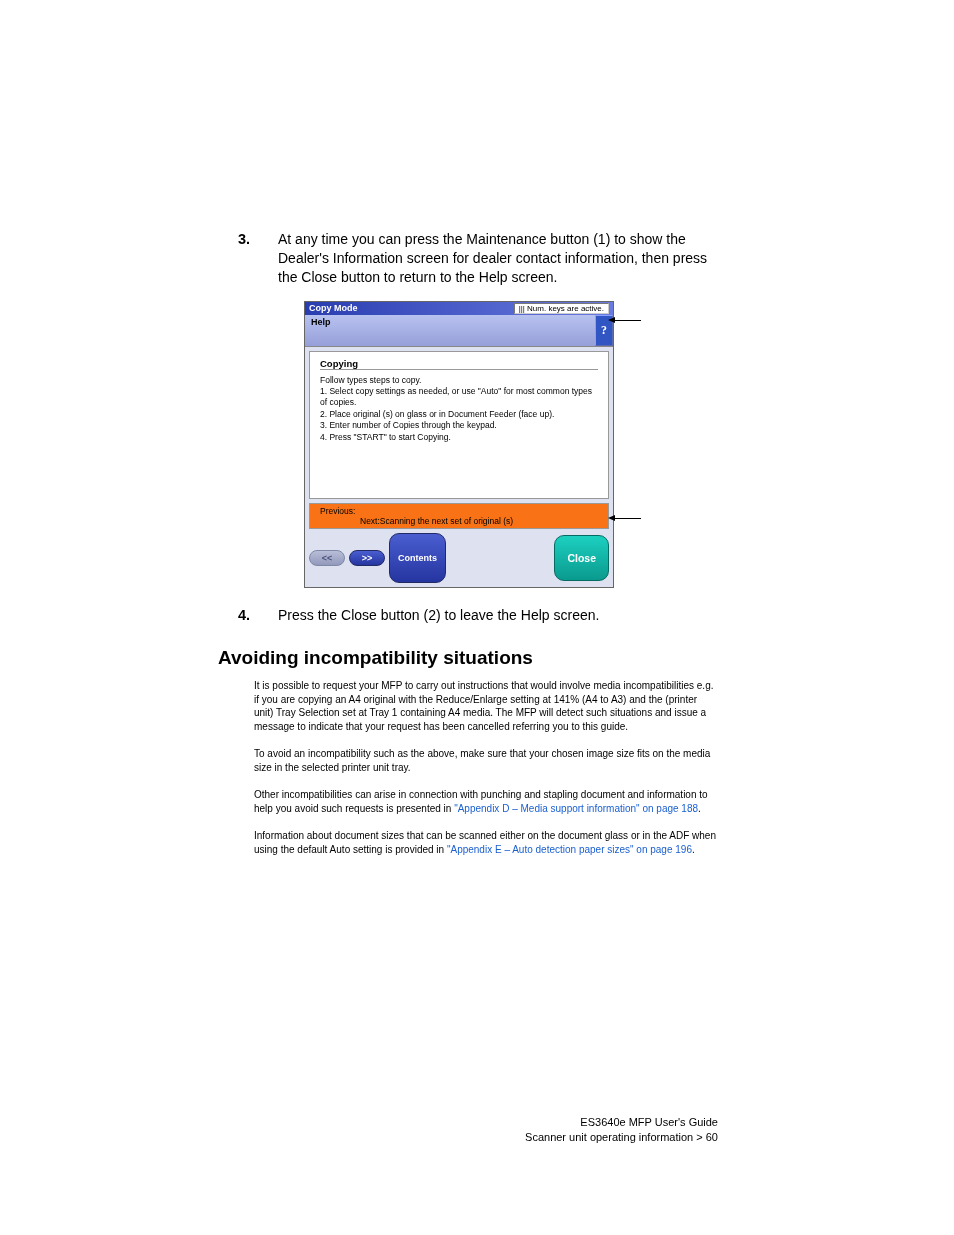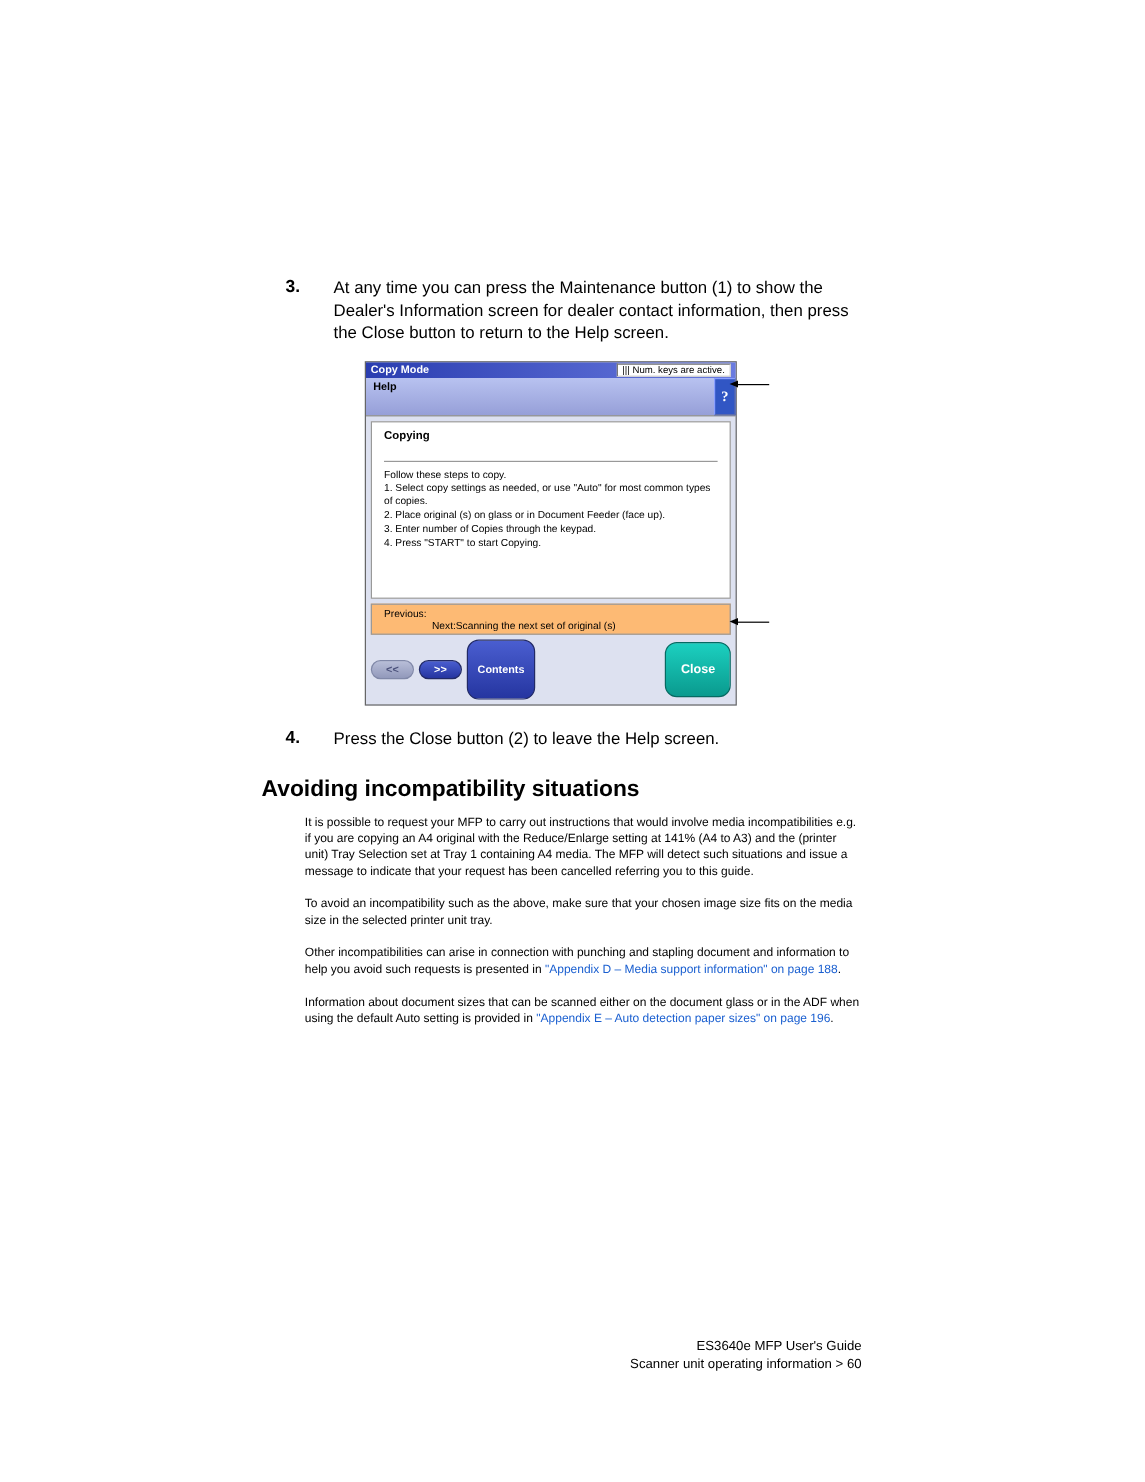--- a/index.html
+++ b/index.html
@@ -91,26 +91,26 @@
     margin: 4px;
     border: 1px solid #999;
     padding: 6px 10px;
     font-size: 8.5px;
     height: 148px;
   }
   .shot-body .section-title {
     font-weight: bold;
     font-size: 9.5px;
     border-bottom: 1px solid #999;
-    padding-bottom: 15px;
+    padding-bottom: 0;
     margin-bottom: 5px;
   }
   .shot-body .ln { margin-bottom: 1px; line-height: 1.25; }
   .shot-nav {
-    background: #fdba74;
+    background: #f97316;
     margin: 0 4px;
     border: 1px solid #999;
     padding: 2px 10px;
     font-size: 8.5px;
   }
   .shot-nav .nxt { padding-left: 40px; }
   .shot-buttons {
     display: flex;
     gap: 4px;
     padding: 4px;
@@ -192,21 +192,21 @@
       <div class="shot-titlebar">
         <span>Copy Mode</span>
         <span class="status">||| Num. keys are active.</span>
       </div>
       <div class="shot-help-hdr">
         <span class="hlabel">Help</span>
         <span class="qicon">?</span>
       </div>
       <div class="shot-body">
         <div class="section-title">Copying</div>
-        <div class="ln">Follow these steps to copy.</div>
+        <div class="ln">Follow types steps to copy.</div>
         <div class="ln">1. Select copy settings as needed, or use "Auto" for most common types of copies.</div>
         <div class="ln">2. Place original (s) on glass or in Document Feeder (face up).</div>
         <div class="ln">3. Enter number of Copies through the keypad.</div>
         <div class="ln">4. Press "START" to start Copying.</div>
       </div>
       <div class="shot-nav">
         <div>Previous:</div>
         <div class="nxt">Next:Scanning the next set of original (s)</div>
       </div>
       <div class="shot-buttons">

